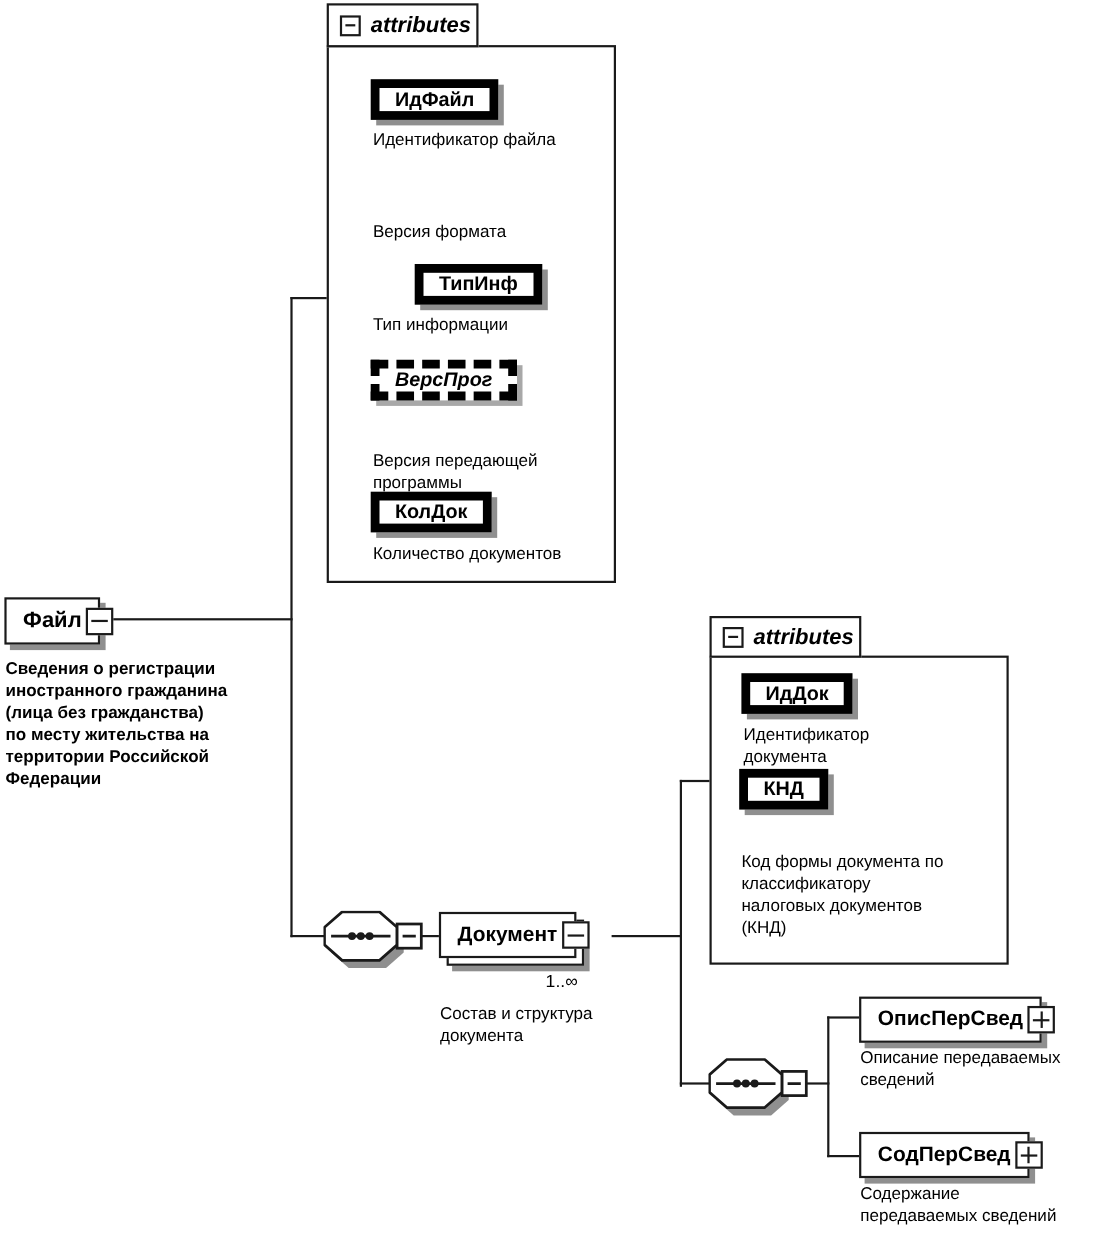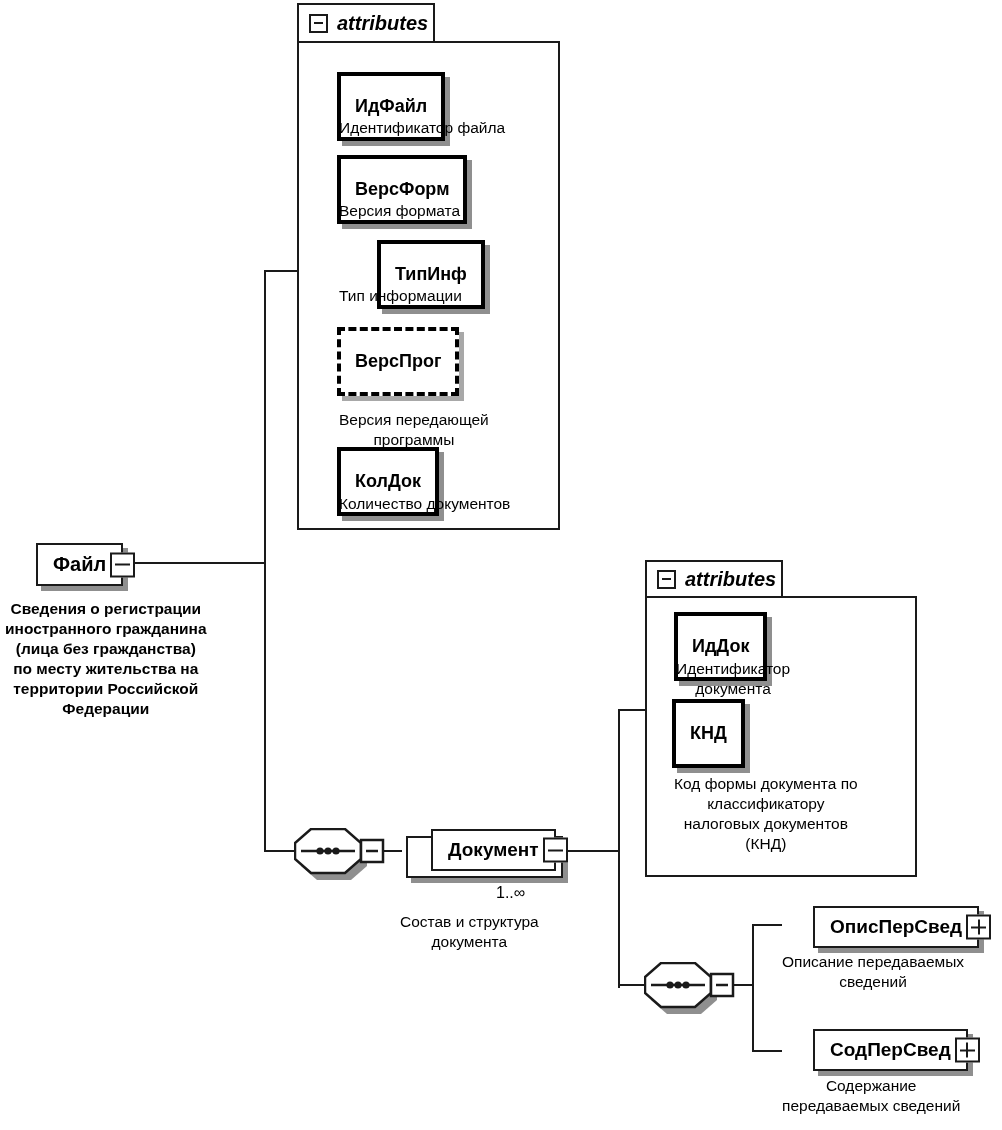--- a/index.html
+++ b/index.html
@@ -11,34 +11,34 @@
   
   .attr-container{position:absolute;border:2px solid #1a1a1a;background:#fff;box-sizing:border-box;}
   .attr-tab{position:absolute;border:2px solid #1a1a1a;background:#fff;box-sizing:border-box;
             display:flex;align-items:center;gap:9px;padding:16px 10px;
             font-style:italic;font-weight:bold;font-size:20px;}
   .toggle{width:19px;height:19px;border:2px solid #1a1a1a;background:#fff;position:relative;
           box-sizing:border-box;flex:0 0 auto;}
   .bar-h{position:absolute;left:3px;right:3px;top:50%;margin-top:-1px;height:2px;background:#1a1a1a;}
   .bar-v{position:absolute;top:3px;bottom:3px;left:50%;margin-left:-1px;width:2px;background:#1a1a1a;}
   
-  .node{position:absolute;background:#fff;border:4px solid #000000;box-sizing:border-box;
-        font-weight:bold;font-size:18px;padding:20px 14px;white-space:nowrap;
+  .node{position:absolute;background:#fff;border:8px solid #000000;box-sizing:border-box;
+        font-weight:bold;font-size:18px;padding:0 14px;white-space:nowrap;
         box-shadow:5px 5px 0 #8f8f8f;}
   .node.dashed{border-style:dashed;box-shadow:5px 5px 0 #a8a8a8;}
   .elem{position:absolute;}
   .elem .face{position:relative;background:#fff;border:2px solid #1a1a1a;box-sizing:border-box;
-        font-weight:bold;font-size:19px;padding:8px 15px;white-space:nowrap;z-index:2;margin-left:32px;}
+        font-weight:bold;font-size:19px;padding:8px 15px;white-space:nowrap;z-index:2;}
   .elem.shadowed .face{box-shadow:5px 5px 0 #8f8f8f;}
   .elem .behind{position:absolute;left:7px;top:7px;width:100%;height:100%;background:#fff;
         border:2px solid #1a1a1a;box-sizing:border-box;box-shadow:5px 5px 0 #8f8f8f;z-index:1;}
   .connector{position:absolute;right:-14px;top:50%;transform:translateY(-50%);
         width:25px;height:25px;border:2px solid #1a1a1a;background:#fff;box-sizing:border-box;z-index:3;}
   
-  .desc{position:absolute;font-size:15.5px;line-height:20px;white-space:pre-line;text-align:center;}
+  .desc{position:absolute;font-size:15.5px;line-height:20px;white-space:pre-line;}
   .card{position:absolute;font-size:16px;font-weight:normal;}
   .seq{position:absolute;}
 </style>
 </head>
 <body>
 
 <div id="canvas">
 
   <div class="hline" style="left:100px;top:562px;width:166px;"></div>
   <div class="vline" style="left:264px;top:270px;height:582px;"></div>
@@ -58,27 +58,26 @@
   <div class="attr-tab" style="left:297px;top:3px;width:138px;height:40px;">
     <span class="toggle">
         <span class="bar-h"></span>
       </span>
     <span>attributes</span>
   </div>
 
   <div class="node" style="left:337px;top:72px;"><span>ИдФайл</span></div>
   <div class="desc" style="left:339px;top:118px;">Идентификатор файла</div>
 
-  <div class="node" style="left:337px;top:155px;"><span>ВерсФорм</span></div>
   <div class="desc" style="left:339px;top:201px;">Версия формата</div>
 
   <div class="node" style="left:337px;top:240px;margin-left:40px;"><span>ТипИнф</span></div>
   <div class="desc" style="left:339px;top:286px;">Тип информации</div>
 
-  <div class="node dashed" style="left:337px;top:327px;"><span>ВерсПрог</span></div>
+  <div class="node dashed" style="left:337px;top:327px;font-style:italic;"><span>ВерсПрог</span></div>
   <div class="desc" style="left:339px;top:374px;margin-top:36px;">Версия передающей
 программы</div>
 
   <div class="node" style="left:337px;top:447px;"><span>КолДок</span></div>
   <div class="desc" style="left:339px;top:494px;">Количество документов</div>
 
   <div class="elem shadowed" style="left:4px;top:543px;">
     <div class="face" style="font-size:20px;">
       <span>Файл</span>
       <span class="connector">

